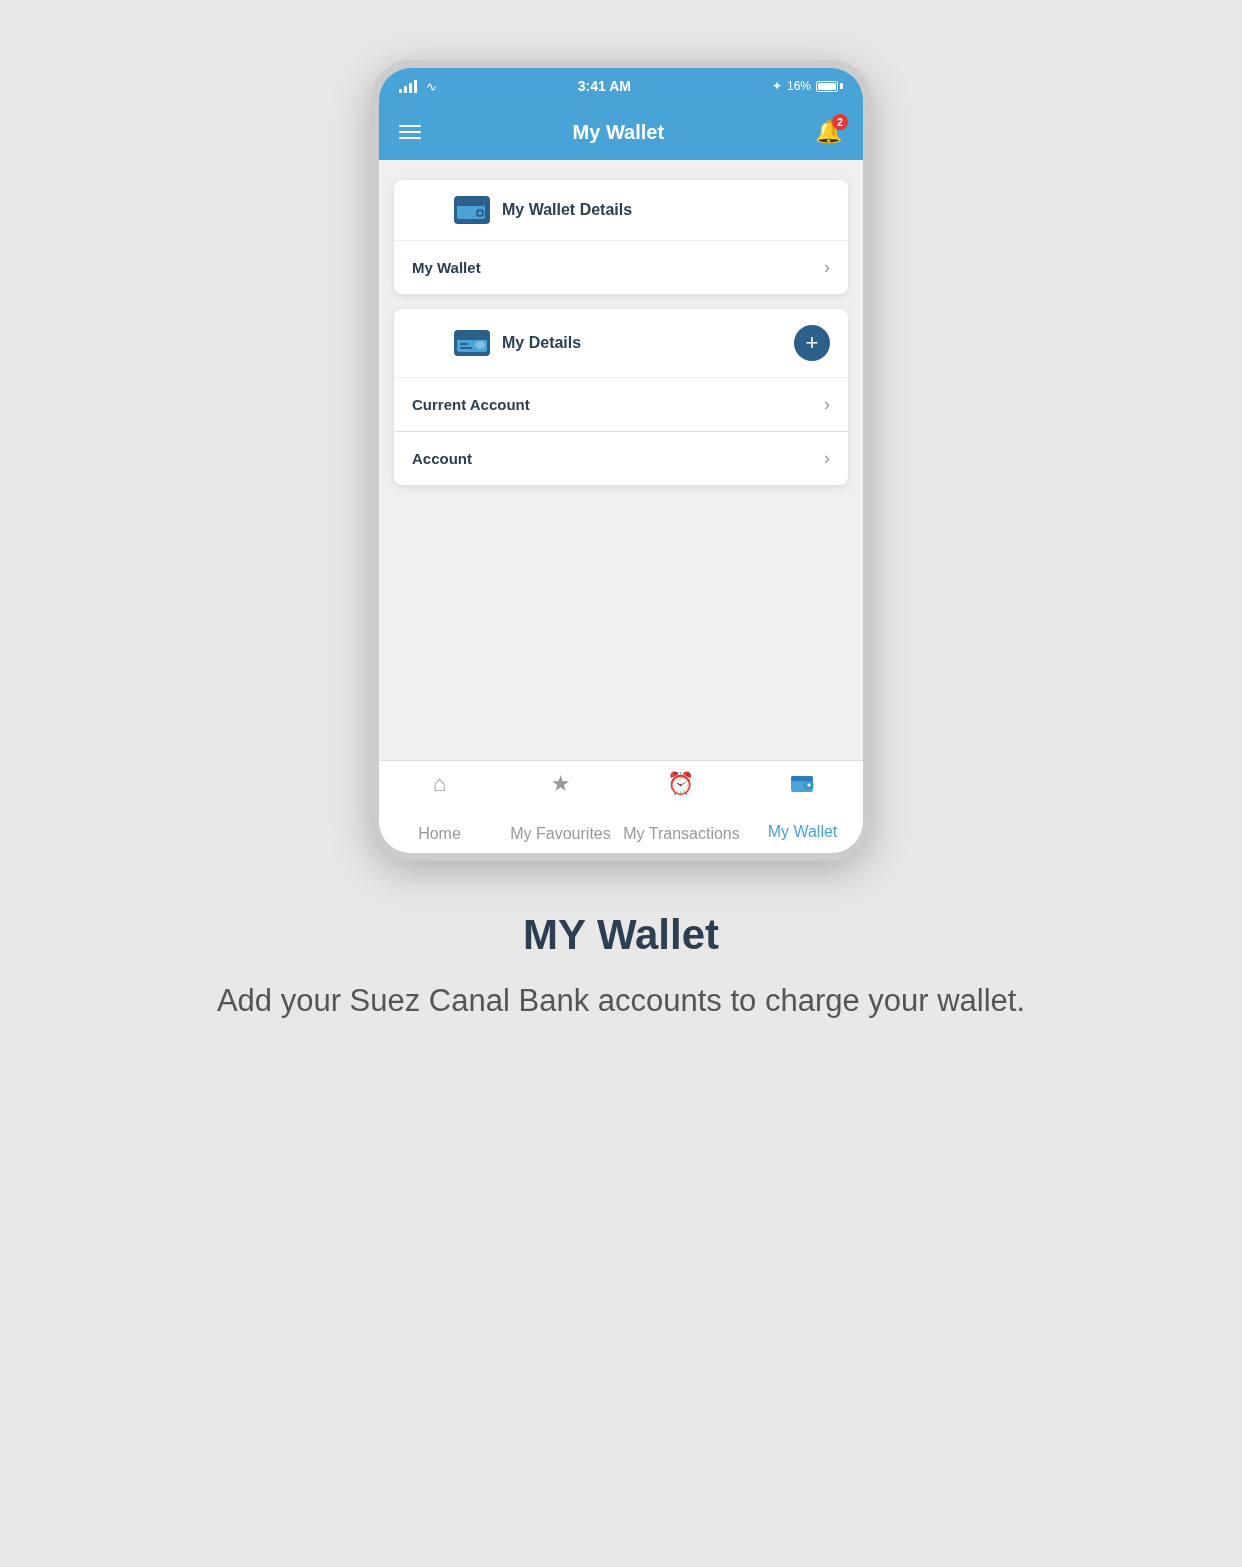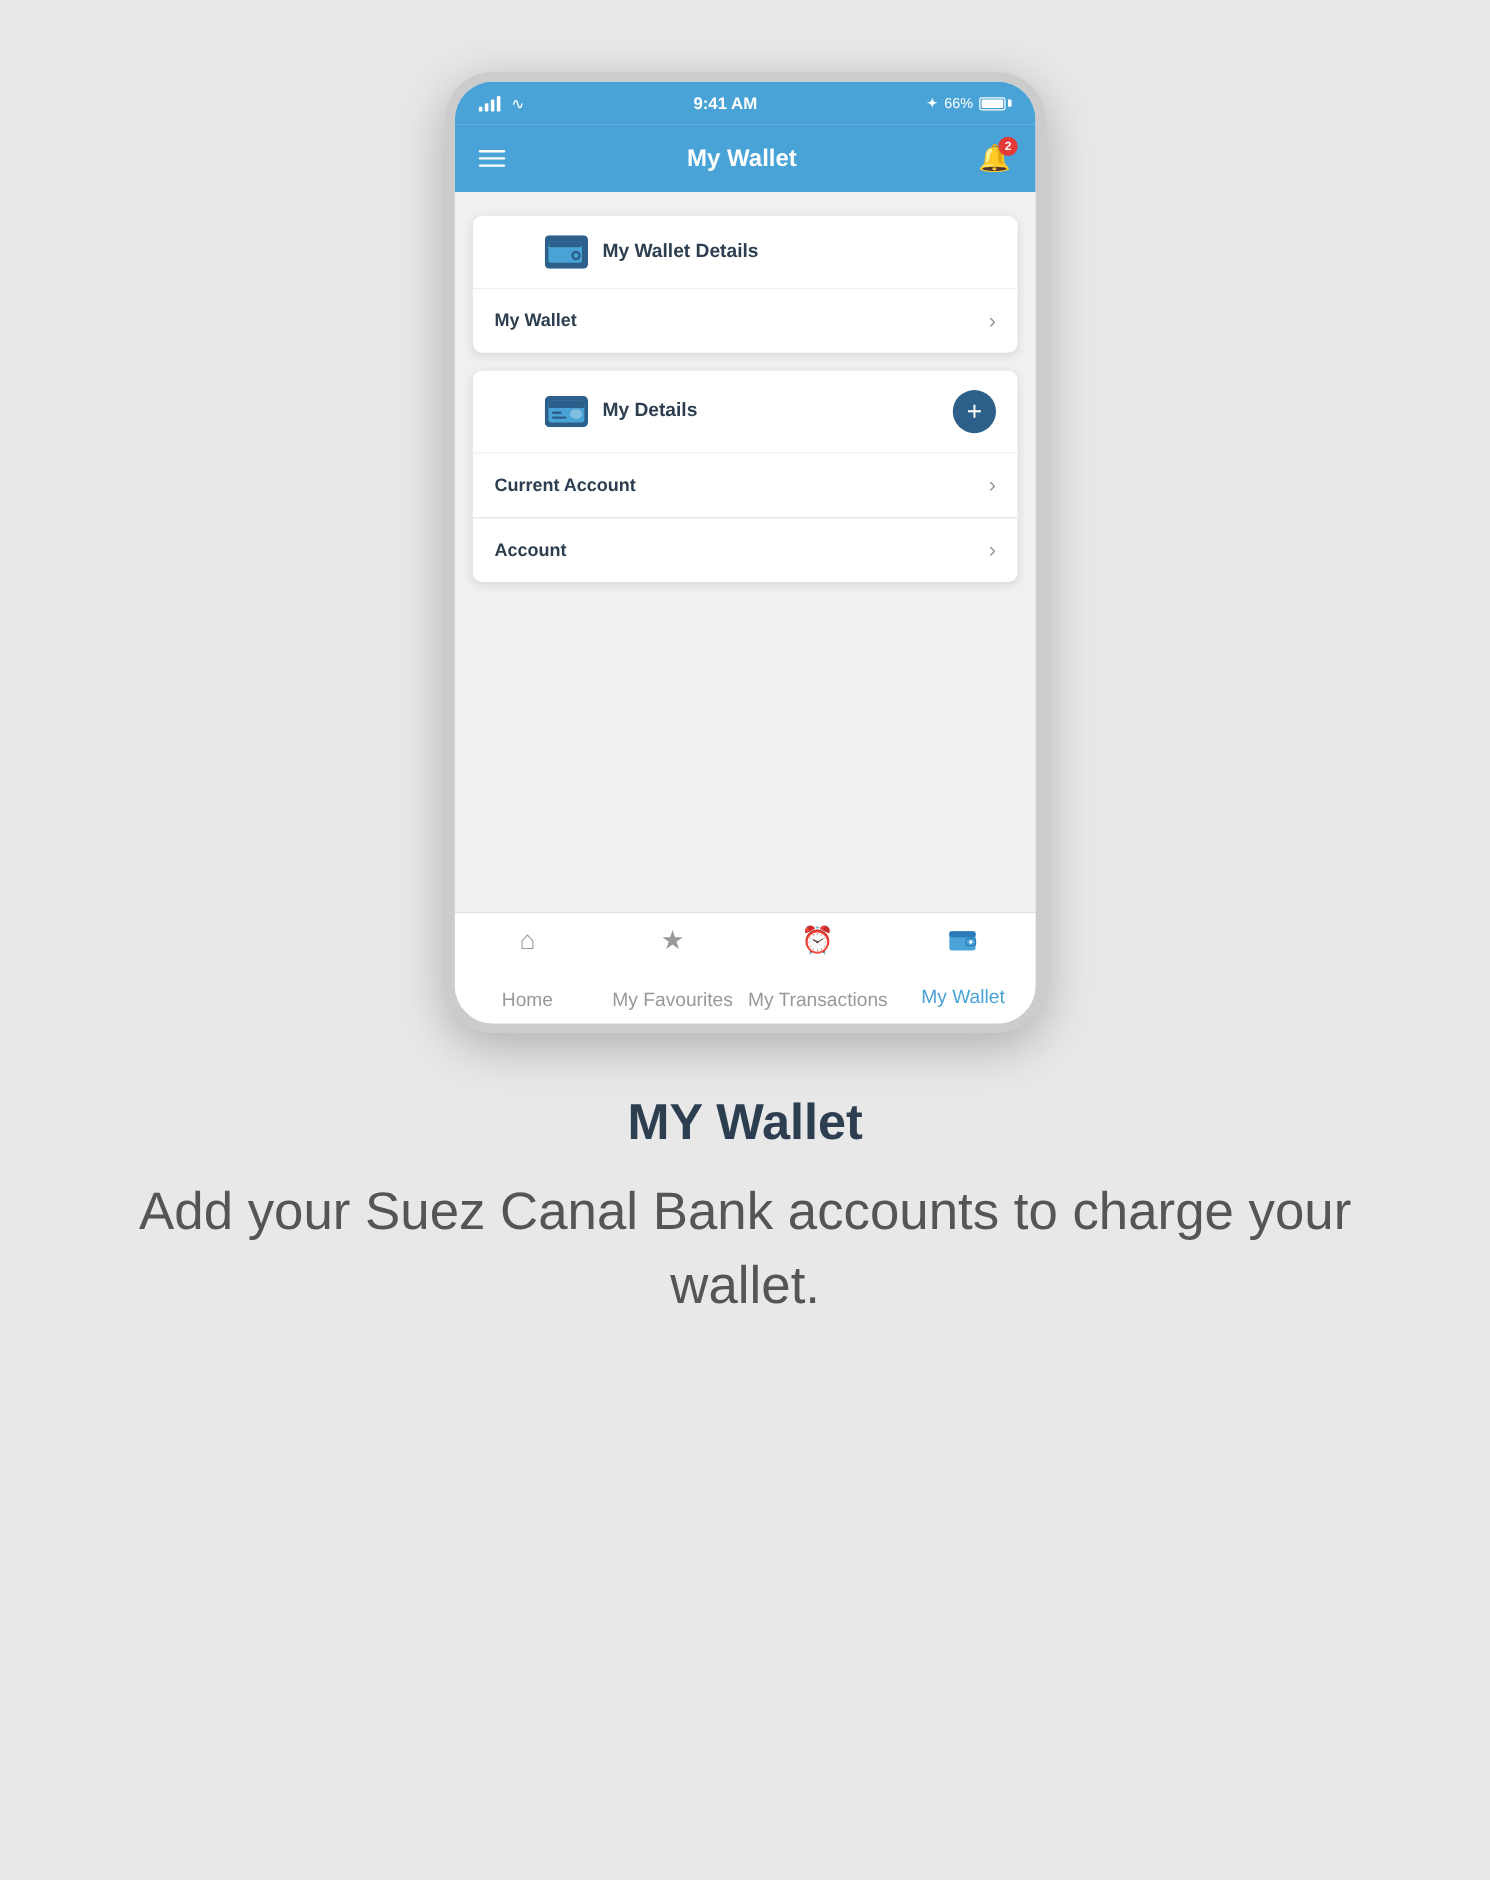--- a/index.html
+++ b/index.html
@@ -290,21 +290,21 @@
     }
 
     .description-title {
       font-size: 42px;
       font-weight: 800;
       color: #2c3e50;
       margin-bottom: 20px;
     }
 
     .description-text {
-      font-size: 44px;
+      font-size: 31px;
       color: #555;
       line-height: 1.4;
     }
 
     
     .wallet-svg {
       width: 36px;
       height: 28px;
     }
 
@@ -321,24 +321,24 @@
   <div class="status-bar">
     <div class="status-left">
       <div class="signal-bars">
         <div class="bar"></div>
         <div class="bar"></div>
         <div class="bar"></div>
         <div class="bar"></div>
       </div>
       <span class="wifi-icon">∿</span>
     </div>
-    <div class="status-center">9:41 AM</div>
+    <div class="status-center">3:41 AM</div>
     <div class="status-right">
       <span>✦</span>
-      <span>66%</span>
+      <span>16%</span>
       <div class="battery-icon">
         <div class="battery-body">
           <div class="battery-fill"></div>
         </div>
         <div class="battery-tip"></div>
       </div>
     </div>
   </div>
 
   <div class="app-header">

